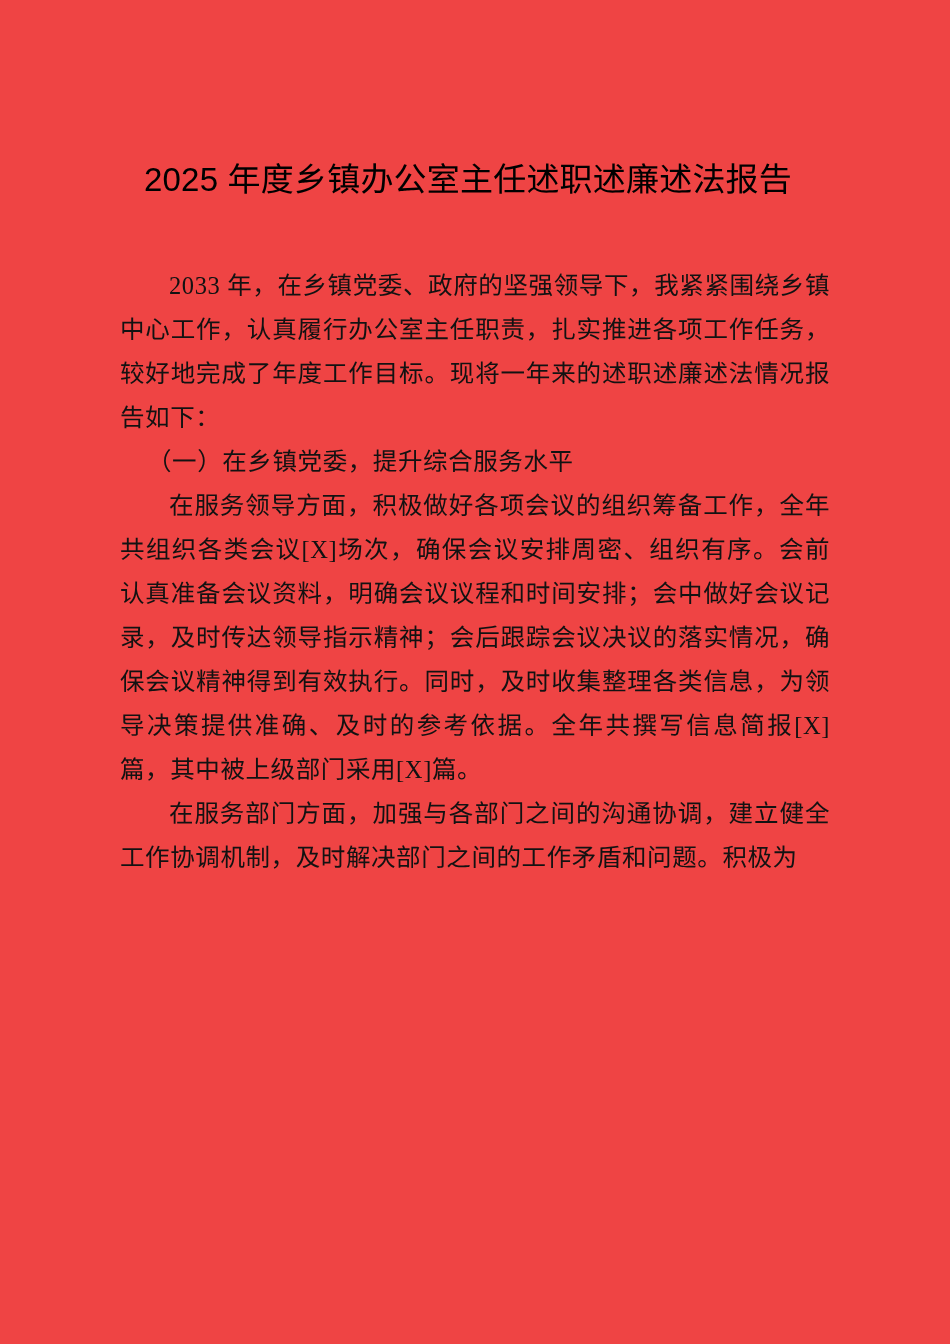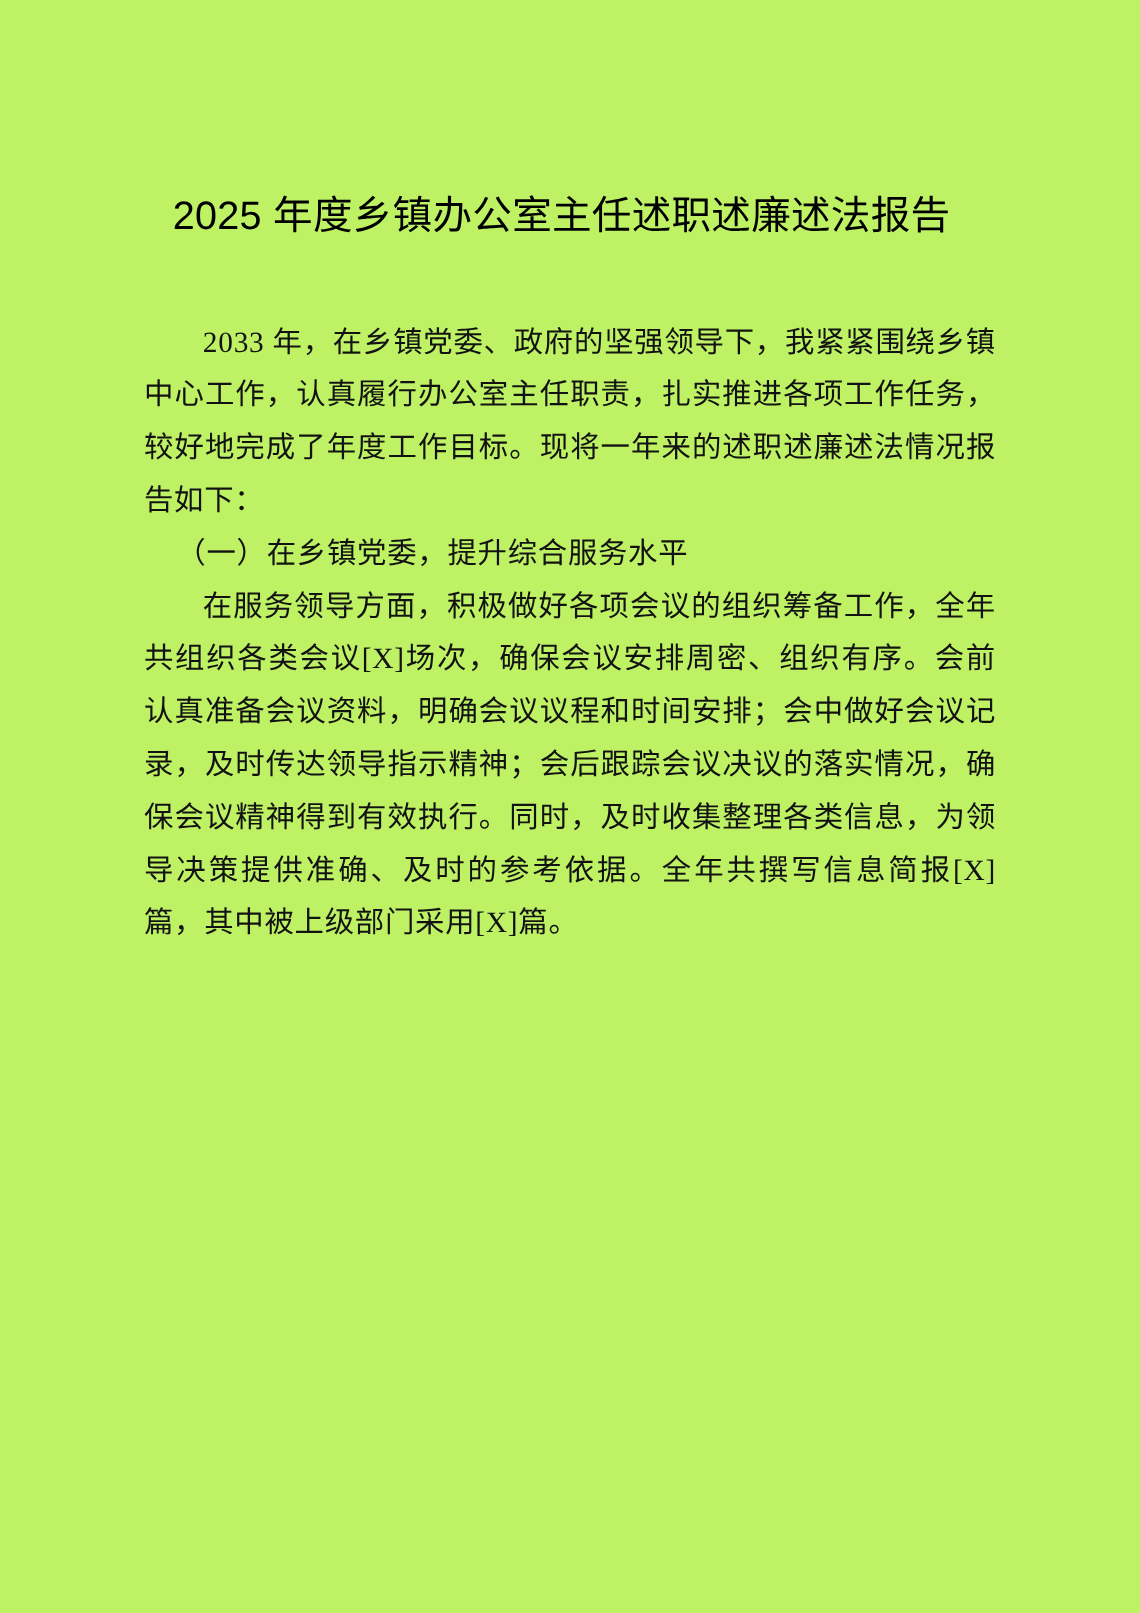--- a/index.html
+++ b/index.html
@@ -14,21 +14,21 @@
     overflow: hidden;
     font-family: "Liberation Serif", "DejaVu Serif", serif;
     color: #000000;
     -webkit-font-smoothing: antialiased;
   }
 
   .page {
     position: relative;
     width: 950px;
     height: 1344px;
-    background: #bef264;
+    background: #ef4444;
     box-sizing: border-box;
   }
 
   .content {
     position: absolute;
     left: 120px;
     top: 0;
     width: 710px;
   }
 
@@ -104,15 +104,16 @@
 
 
     <p class="para">2033 年，在乡镇党委、政府的坚强领导下，我紧紧围绕乡镇中心工作，认真履行办公室主任职责，扎实推进各项工作任务，较好地完成了年度工作目标。现将一年来的述职述廉述法情况报告如下：</p>
 
 
     <p class="heading-2">（一）在乡镇党委，提升综合服务水平</p>
 
 
     <p class="para">在服务领导方面，积极做好各项会议的组织筹备工作，全年共组织各类会议[X]场次，确保会议安排周密、组织有序。会前认真准备会议资料，明确会议议程和时间安排；会中做好会议记录，及时传达领导指示精神；会后跟踪会议决议的落实情况，确保会议精神得到有效执行。同时，及时收集整理各类信息，为领导决策提供准确、及时的参考依据。全年共撰写信息简报[X]篇，其中被上级部门采用[X]篇。</p>
 
+    <p class="para">在服务部门方面，加强与各部门之间的沟通协调，建立健全工作协调机制，及时解决部门之间的工作矛盾和问题。积极为</p>
 
   </div>
 </div>
 
 </body></html>

